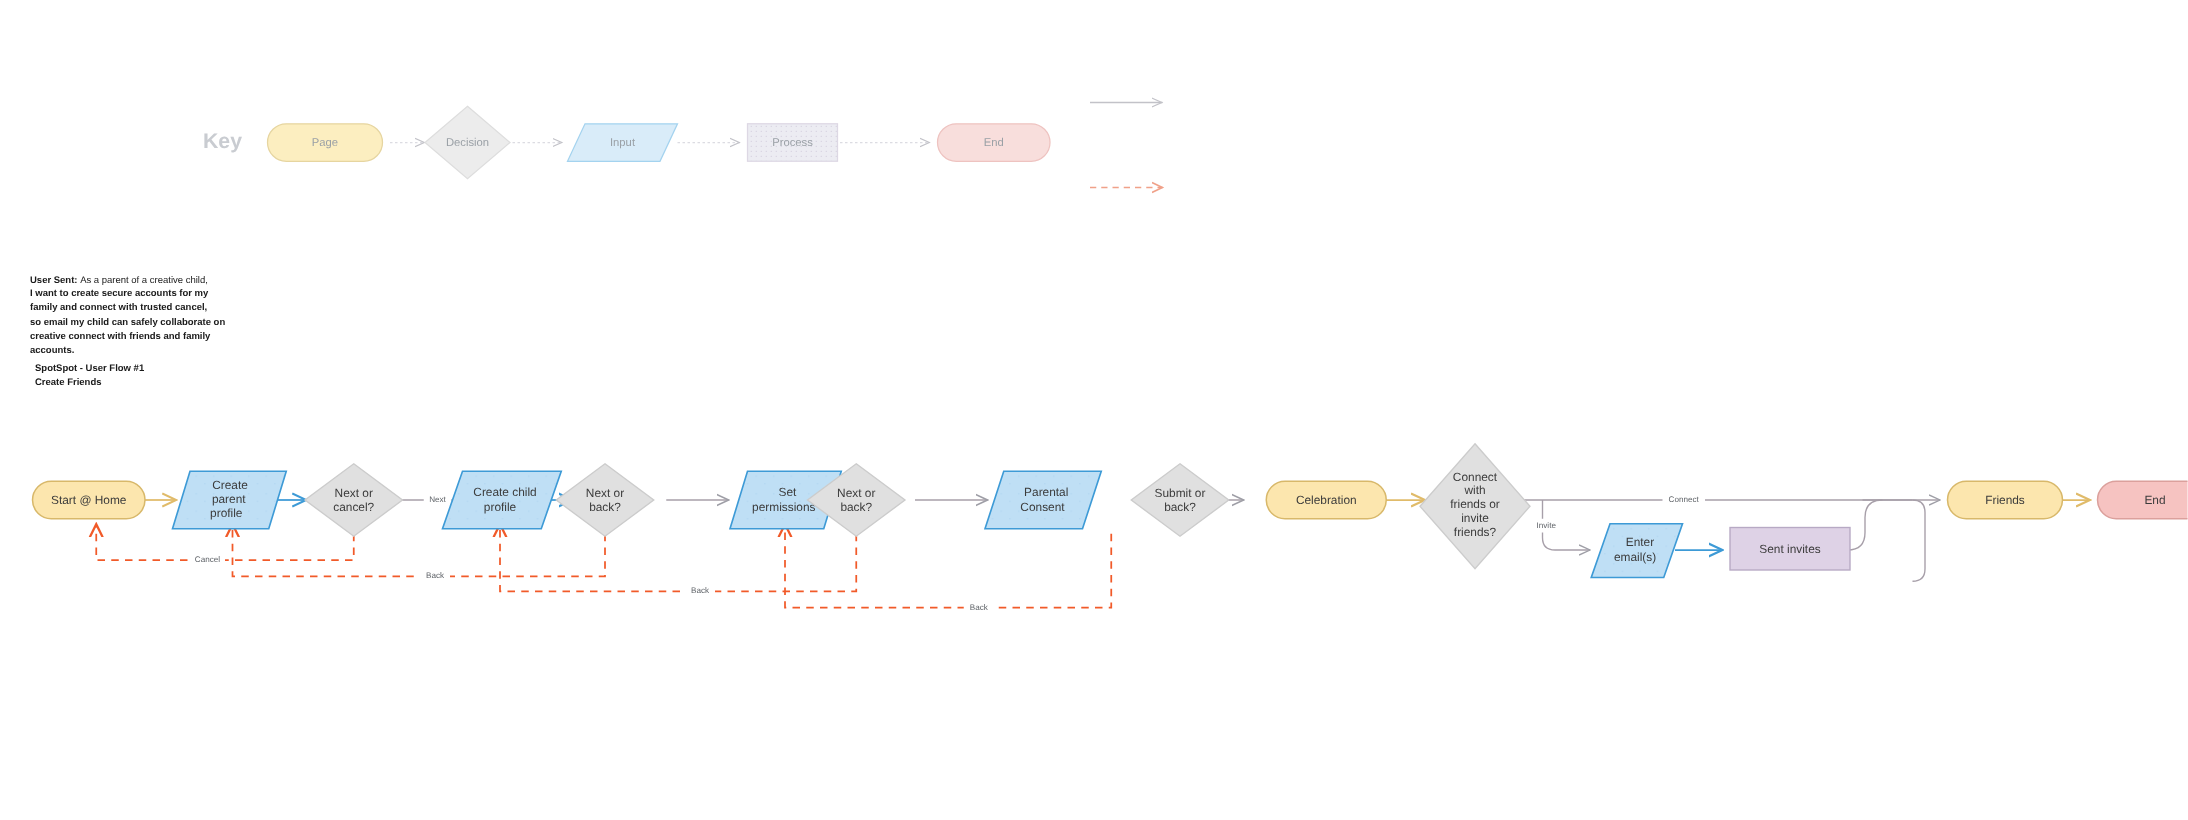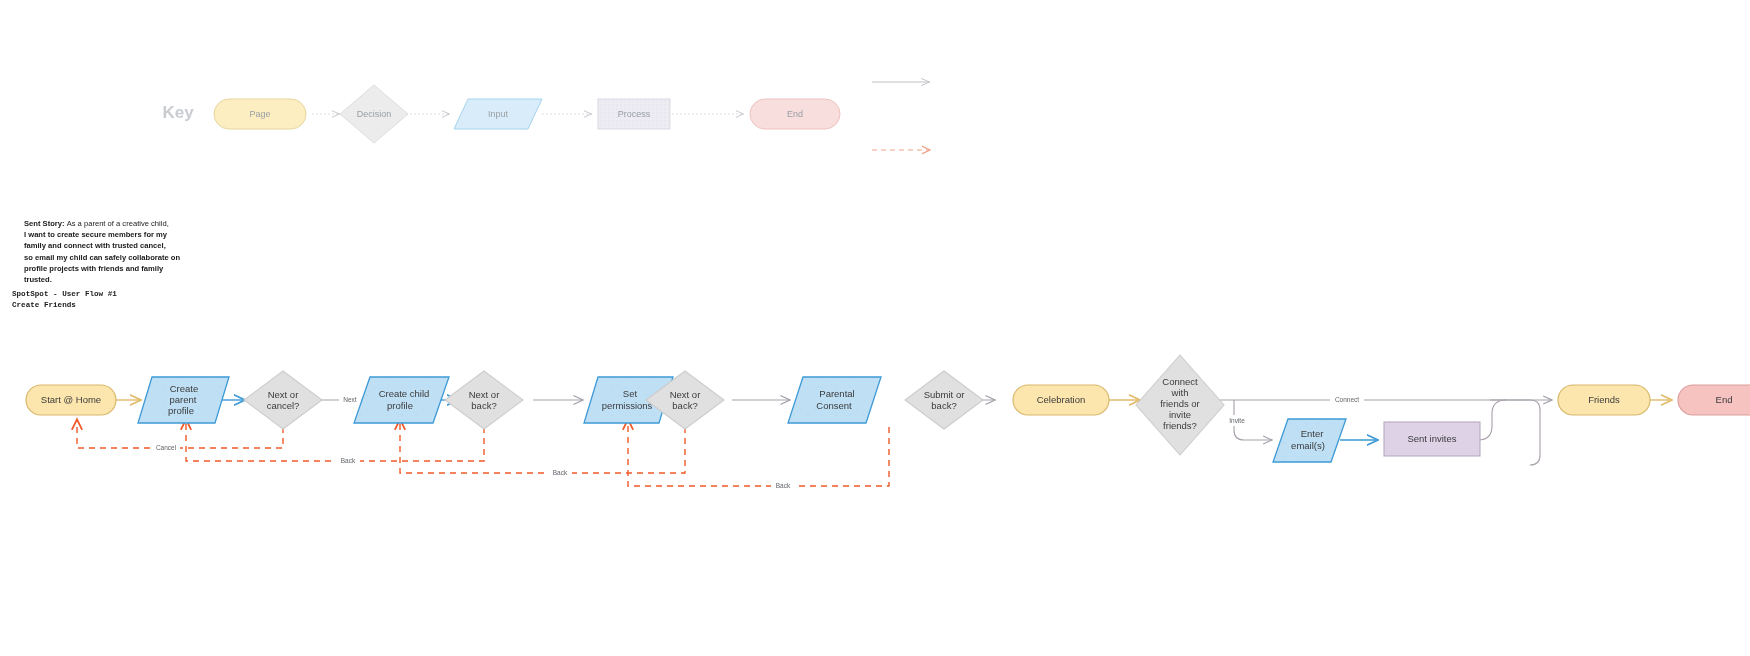--- a/index.html
+++ b/index.html
@@ -56,24 +56,24 @@
     width: 160px;
     font-family: "Liberation Sans", sans-serif;
     font-size: 7.6px;
     line-height: 11.2px;
     color: #1a1a1a;
     font-weight: 700;
   }
   .story .reg { font-weight: 400; }
   .flowtitle {
     position: absolute;
-    left: 12px;
+    left: 28px;
     top: 289px;
     width: 220px;
-    font-family: Liberation Mono, monospace;
+    font-family: Liberation Sans, sans-serif;
     font-size: 7.6px;
     line-height: 11.2px;
     color: #1a1a1a;
     font-weight: 700;
   }
 </style>
 </head>
 <body>
 
 <svg id="canvas" viewBox="0 0 1750 656">
@@ -291,24 +291,24 @@
     <text class="node-label" x="1604" y="400.5">Friends</text>
   </g>
 
   <g>
     <rect x="1678" y="385" width="92" height="30" rx="15" fill="#f6c3c1" stroke="#dba09c" stroke-width="1.2"></rect>
     <text class="node-label" x="1724" y="400.5">End</text>
   </g>
 </svg>
 
 <div class="story">
-  <div><span>Sent Story:</span> <span class="reg">As a parent of a creative child,</span></div>
-  <div>I want to create secure members for my</div>
+  <div><span>User Sent:</span> <span class="reg">As a parent of a creative child,</span></div>
+  <div>I want to create secure accounts for my</div>
   <div>family and connect with trusted cancel,</div>
   <div>so email my child can safely collaborate on</div>
-  <div>profile projects with friends and family</div>
-  <div>trusted.</div>
+  <div>creative connect with friends and family</div>
+  <div>accounts.</div>
 </div>
 
 <div class="flowtitle">
   <div>SpotSpot - User Flow #1</div>
   <div>Create Friends</div>
 </div>
 
 </body></html>

